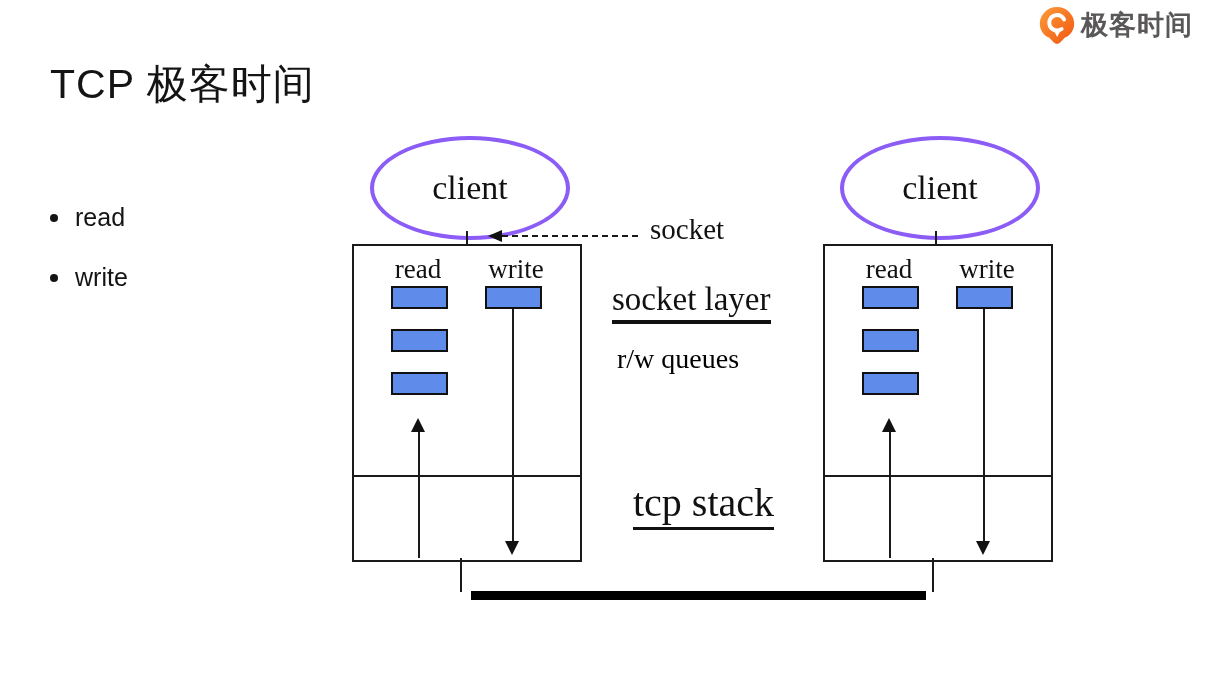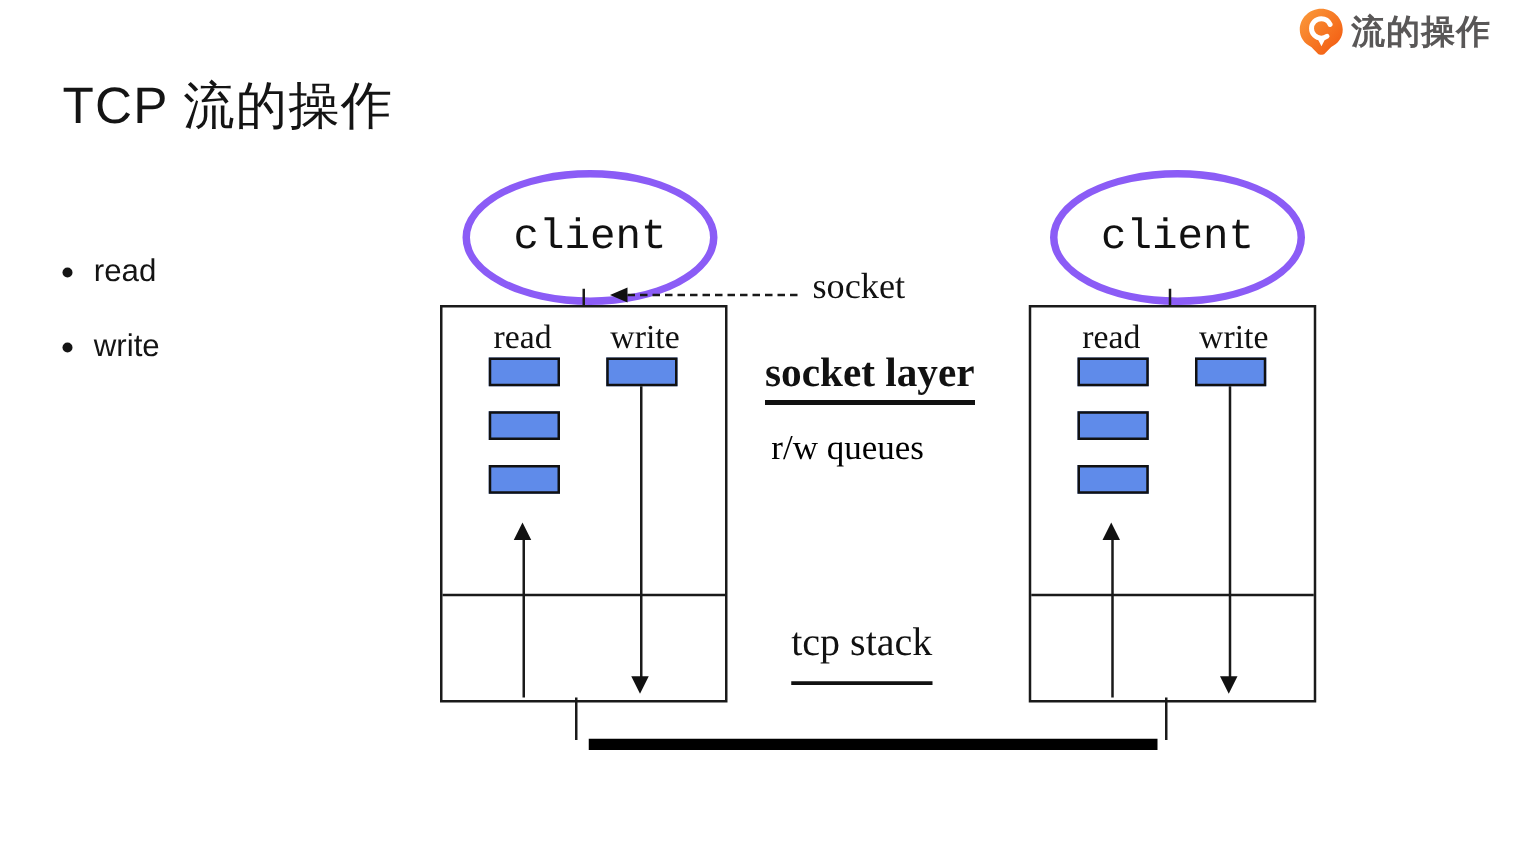--- a/index.html
+++ b/index.html
@@ -13,23 +13,23 @@
     font-size:41px; font-weight:300; color:#141414; letter-spacing:1px;
   }
   .logo { position:absolute; left:1038px; top:6px; display:flex; align-items:center; gap:5px; }
   .logo-text { font-size:27px; font-weight:600; color:#595757; letter-spacing:1px; }
   
   .bullet { position:absolute; left:50px; display:flex; align-items:center; gap:17px; }
   .bullet-dot { width:8px; height:8px; border-radius:50%; background:#141414; flex:none; }
   .bullet-label { font-size:25px; color:#141414; }
   
   .node-ellipse {
-    position:absolute; width:192px; height:96px; border:6px solid #8b5cf6; border-radius:50%;
+    position:absolute; width:192px; height:96px; border:4px solid #8b5cf6; border-radius:50%;
     display:flex; align-items:center; justify-content:center;
-    font-family:Liberation Mono, monospace; font-size:34px; color:#111; background:#fff;
+    font-family:Liberation Serif, serif; font-size:34px; color:#111; background:#fff;
   }
   .vline { position:absolute; width:2px; background:#1a1a1a; }
   .endpoint-box { position:absolute; width:226px; height:314px; border:2px solid #1a1a1a; background:#fff; }
   .q-label {
     position:absolute; top:8px; width:80px; text-align:center;
     font-family:"Liberation Serif", serif; font-size:27px; color:#111;
   }
   .q-label.read  { left:24px; }
   .q-label.write { left:122px; }
   .q-rect { position:absolute; width:57px; height:23px; background:#5F8BEA; border:2px solid #111; box-sizing:border-box; }
@@ -45,52 +45,52 @@
   .arrow-head-down { position:absolute; left:151px; top:295px; width:0; height:0;
                      border-left:7px solid transparent; border-right:7px solid transparent; border-top:14px solid #111; }
   
   .handle-dash { position:absolute; left:502px; top:235px; width:136px; height:0; border-top:2px dashed #1a1a1a; }
   .handle-head { position:absolute; left:488px; top:230px; width:0; height:0;
                  border-top:6px solid transparent; border-bottom:6px solid transparent; border-right:14px solid #111; }
   .handle-label { position:absolute; left:650px; top:213px; font-family:"Liberation Serif", serif; font-size:29px; color:#111; }
   
   .socket-layer-label {
     position:absolute; left:612px; top:281px; font-family:"Liberation Serif", serif;
-    font-size:33px; font-weight:bold; color:#111; border-bottom:4px solid #111; padding-bottom:2px;
+    font-size:33px; font-weight:normal; color:#111; border-bottom:4px solid #111; padding-bottom:2px;
   }
   .rw-queues-label { position:absolute; left:617px; top:343px; font-family:"Liberation Serif", serif; font-size:28px; color:#000000; }
   .tcp-stack-label {
-    position:absolute; left:633px; top:495px; font-family:"Liberation Serif", serif;
-    font-size:32px; color:#111; border-bottom:3px solid #111; padding-bottom:13px;
+    position:absolute; left:633px; top:479px; font-family:"Liberation Serif", serif;
+    font-size:40px; color:#111; border-bottom:3px solid #111; padding-bottom:1px;
   }
   
   .network-wire { position:absolute; left:471px; top:591px; width:455px; height:9px; background:#000; }
 </style>
 </head>
 <body>
 
 <div class="slide">
 
-  <h1 class="page-title">TCP 流的操作</h1>
+  <h1 class="page-title">TCP 极客时间</h1>
 
   <div class="logo">
     <span style="display:flex;">
       <svg width="38" height="38" viewBox="0 0 40 42">
         <defs>
           <linearGradient id="lg" x1="0" y1="0" x2="1" y2="1">
             <stop offset="0" stop-color="#FB9C3C"></stop>
             <stop offset="1" stop-color="#F2560E"></stop>
           </linearGradient>
         </defs>
         <path fill="url(#lg)" d="M20 1 C30.5 1 39 9.3 39 19.5 C39 26.6 34.8 32.2 28.8 34.9 L23.2 40.6 C21.5 42.3 18.5 42.3 16.8 40.6 L11.2 34.9 C5.2 32.2 1 26.6 1 19.5 C1 9.3 9.5 1 20 1 Z"></path>
         <circle cx="20" cy="18.5" r="8.6" fill="none" stroke="#ffffff" stroke-width="4.4" stroke-dasharray="42 12" stroke-dashoffset="-8" stroke-linecap="round"></circle>
         <path fill="#ffffff" d="M16.2 26.5 L24.2 26.5 L20.2 34.2 Z"></path>
       </svg>
     </span>
-    <span class="logo-text">流的操作</span>
+    <span class="logo-text">极客时间</span>
   </div>
 
   <div class="bullet" style="top:203px;">
     <span class="bullet-dot"></span>
     <span class="bullet-label">read</span>
   </div>
   <div class="bullet" style="top:263px;">
     <span class="bullet-dot"></span>
     <span class="bullet-label">write</span>
   </div>

